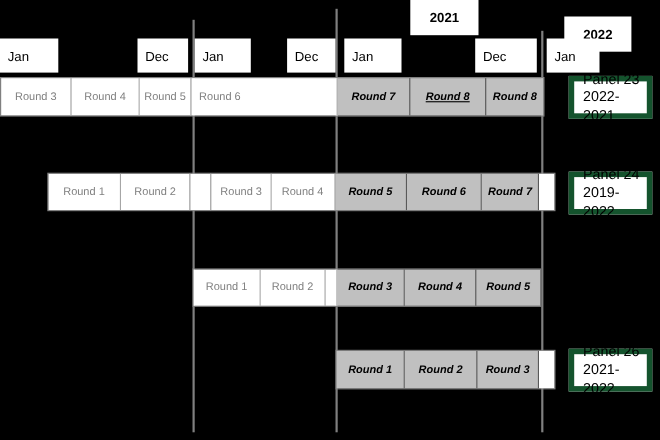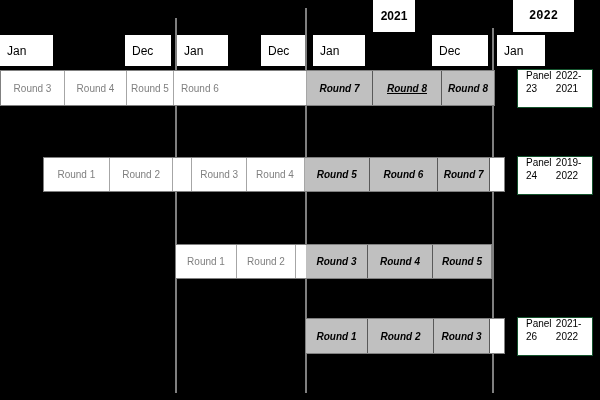--- a/index.html
+++ b/index.html
@@ -79,41 +79,41 @@
     background: #ffffff;
     border-right: none;
   }
   .cell.last { border-right: none; }
 
   
   .panelbox {
     position: absolute;
     background: #ffffff;
     color: #000000;
-    border: 1px solid #14532d;
+    border: 5px solid #14532d;
     box-sizing: border-box;
     display: flex;
-    flex-direction: row;
+    flex-direction: column;
     justify-content: center;
     padding-left: 8px;
-    font-size: 10px;
+    font-size: 13px;
     line-height: 1.25;
   }
 </style>
 </head>
 <body>
 
 <div id="stage">
 
   <div class="vline" style="left:175px; top:18px; height:375px;"></div>
   <div class="vline" style="left:305px; top:8px; height:385px;"></div>
   <div class="vline" style="left:492px; top:28px; height:365px;"></div>
 
-  <div class="labelbox year" style="left:373px; top:0px; width:42px; height:32px;">2021</div>
-  <div class="labelbox year" style="left:513px; top:0px; width:61px; height:32px;font-family:Liberation Mono, monospace;">2022</div>
+  <div class="labelbox year" style="left:373px; top:0px; width:62px; height:32px;">2021</div>
+  <div class="labelbox year" style="left:513px; top:15px; width:61px; height:32px;">2022</div>
 
   <div class="labelbox month" style="left:0px; top:35px; width:53px; height:31px;">Jan</div>
   <div class="labelbox month" style="left:125px; top:35px; width:46px; height:31px;">Dec</div>
   <div class="labelbox month" style="left:177px; top:35px; width:51px; height:31px;">Jan</div>
   <div class="labelbox month" style="left:261px; top:35px; width:44px; height:31px;">Dec</div>
   <div class="labelbox month" style="left:313px; top:35px; width:52px; height:31px;">Jan</div>
   <div class="labelbox month" style="left:432px; top:35px; width:56px; height:31px;">Dec</div>
   <div class="labelbox month" style="left:497px; top:35px; width:48px; height:31px;">Jan</div>
 
   <div class="bar" style="left:0px; top:70px; width:495px; height:36px;">

